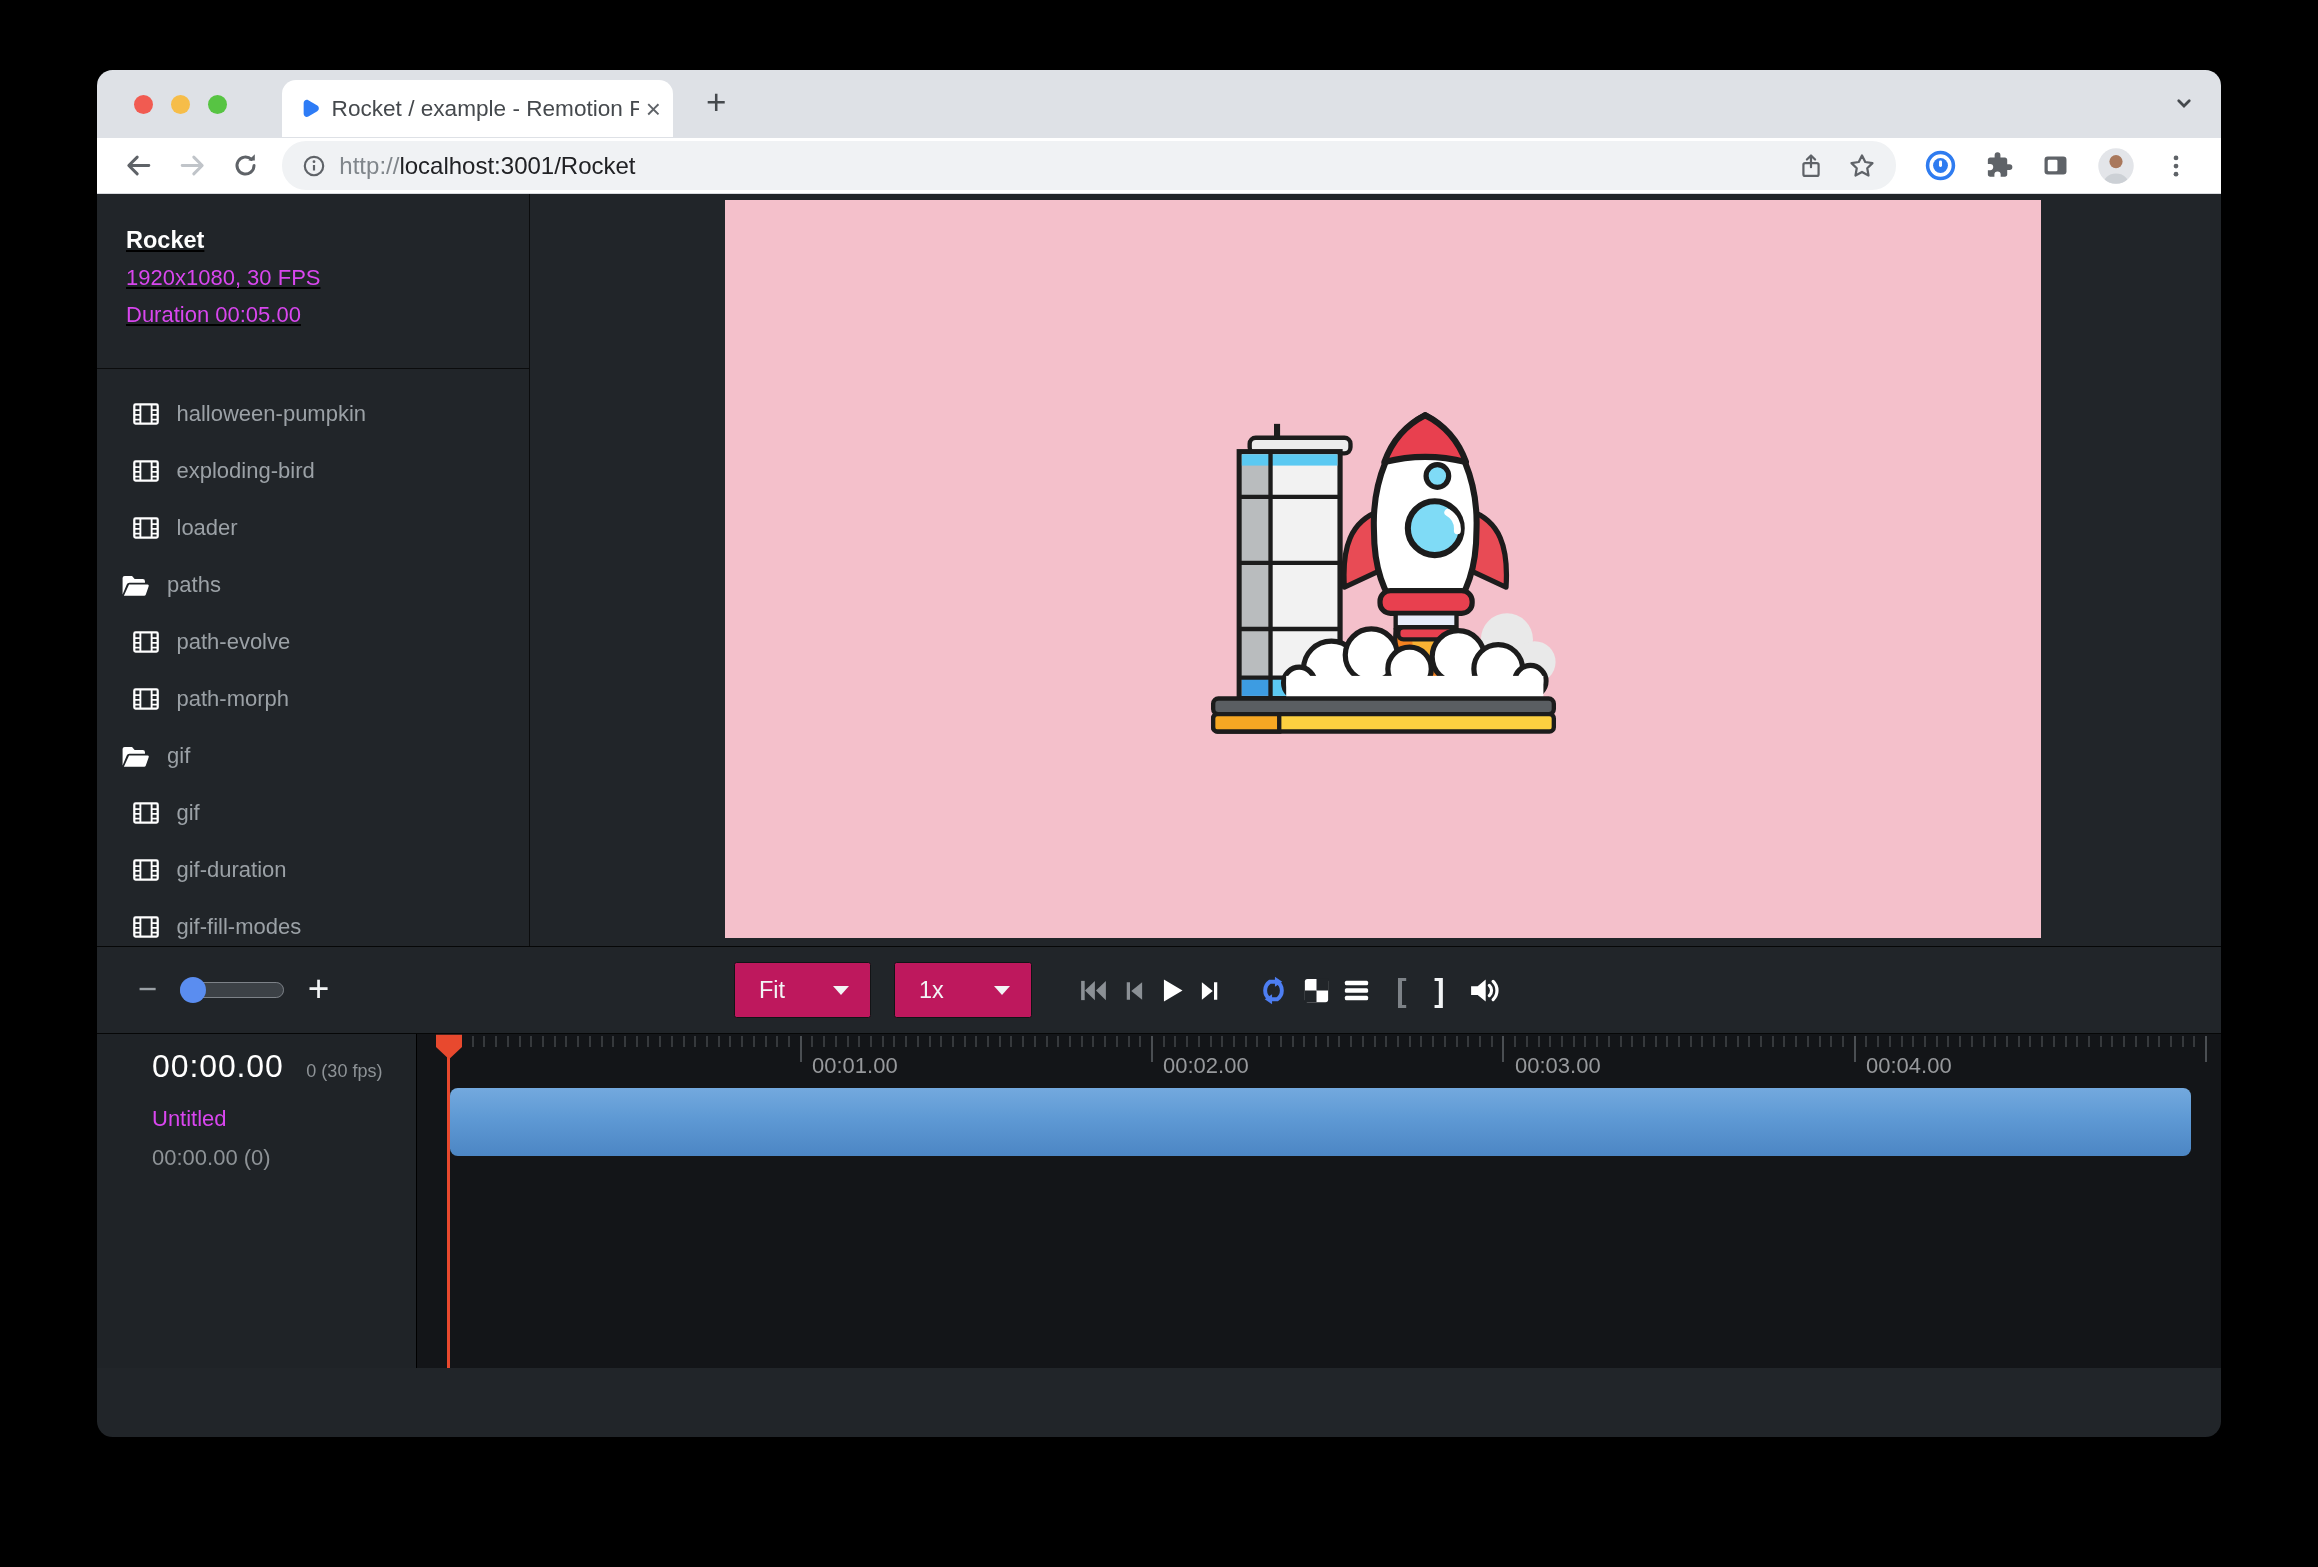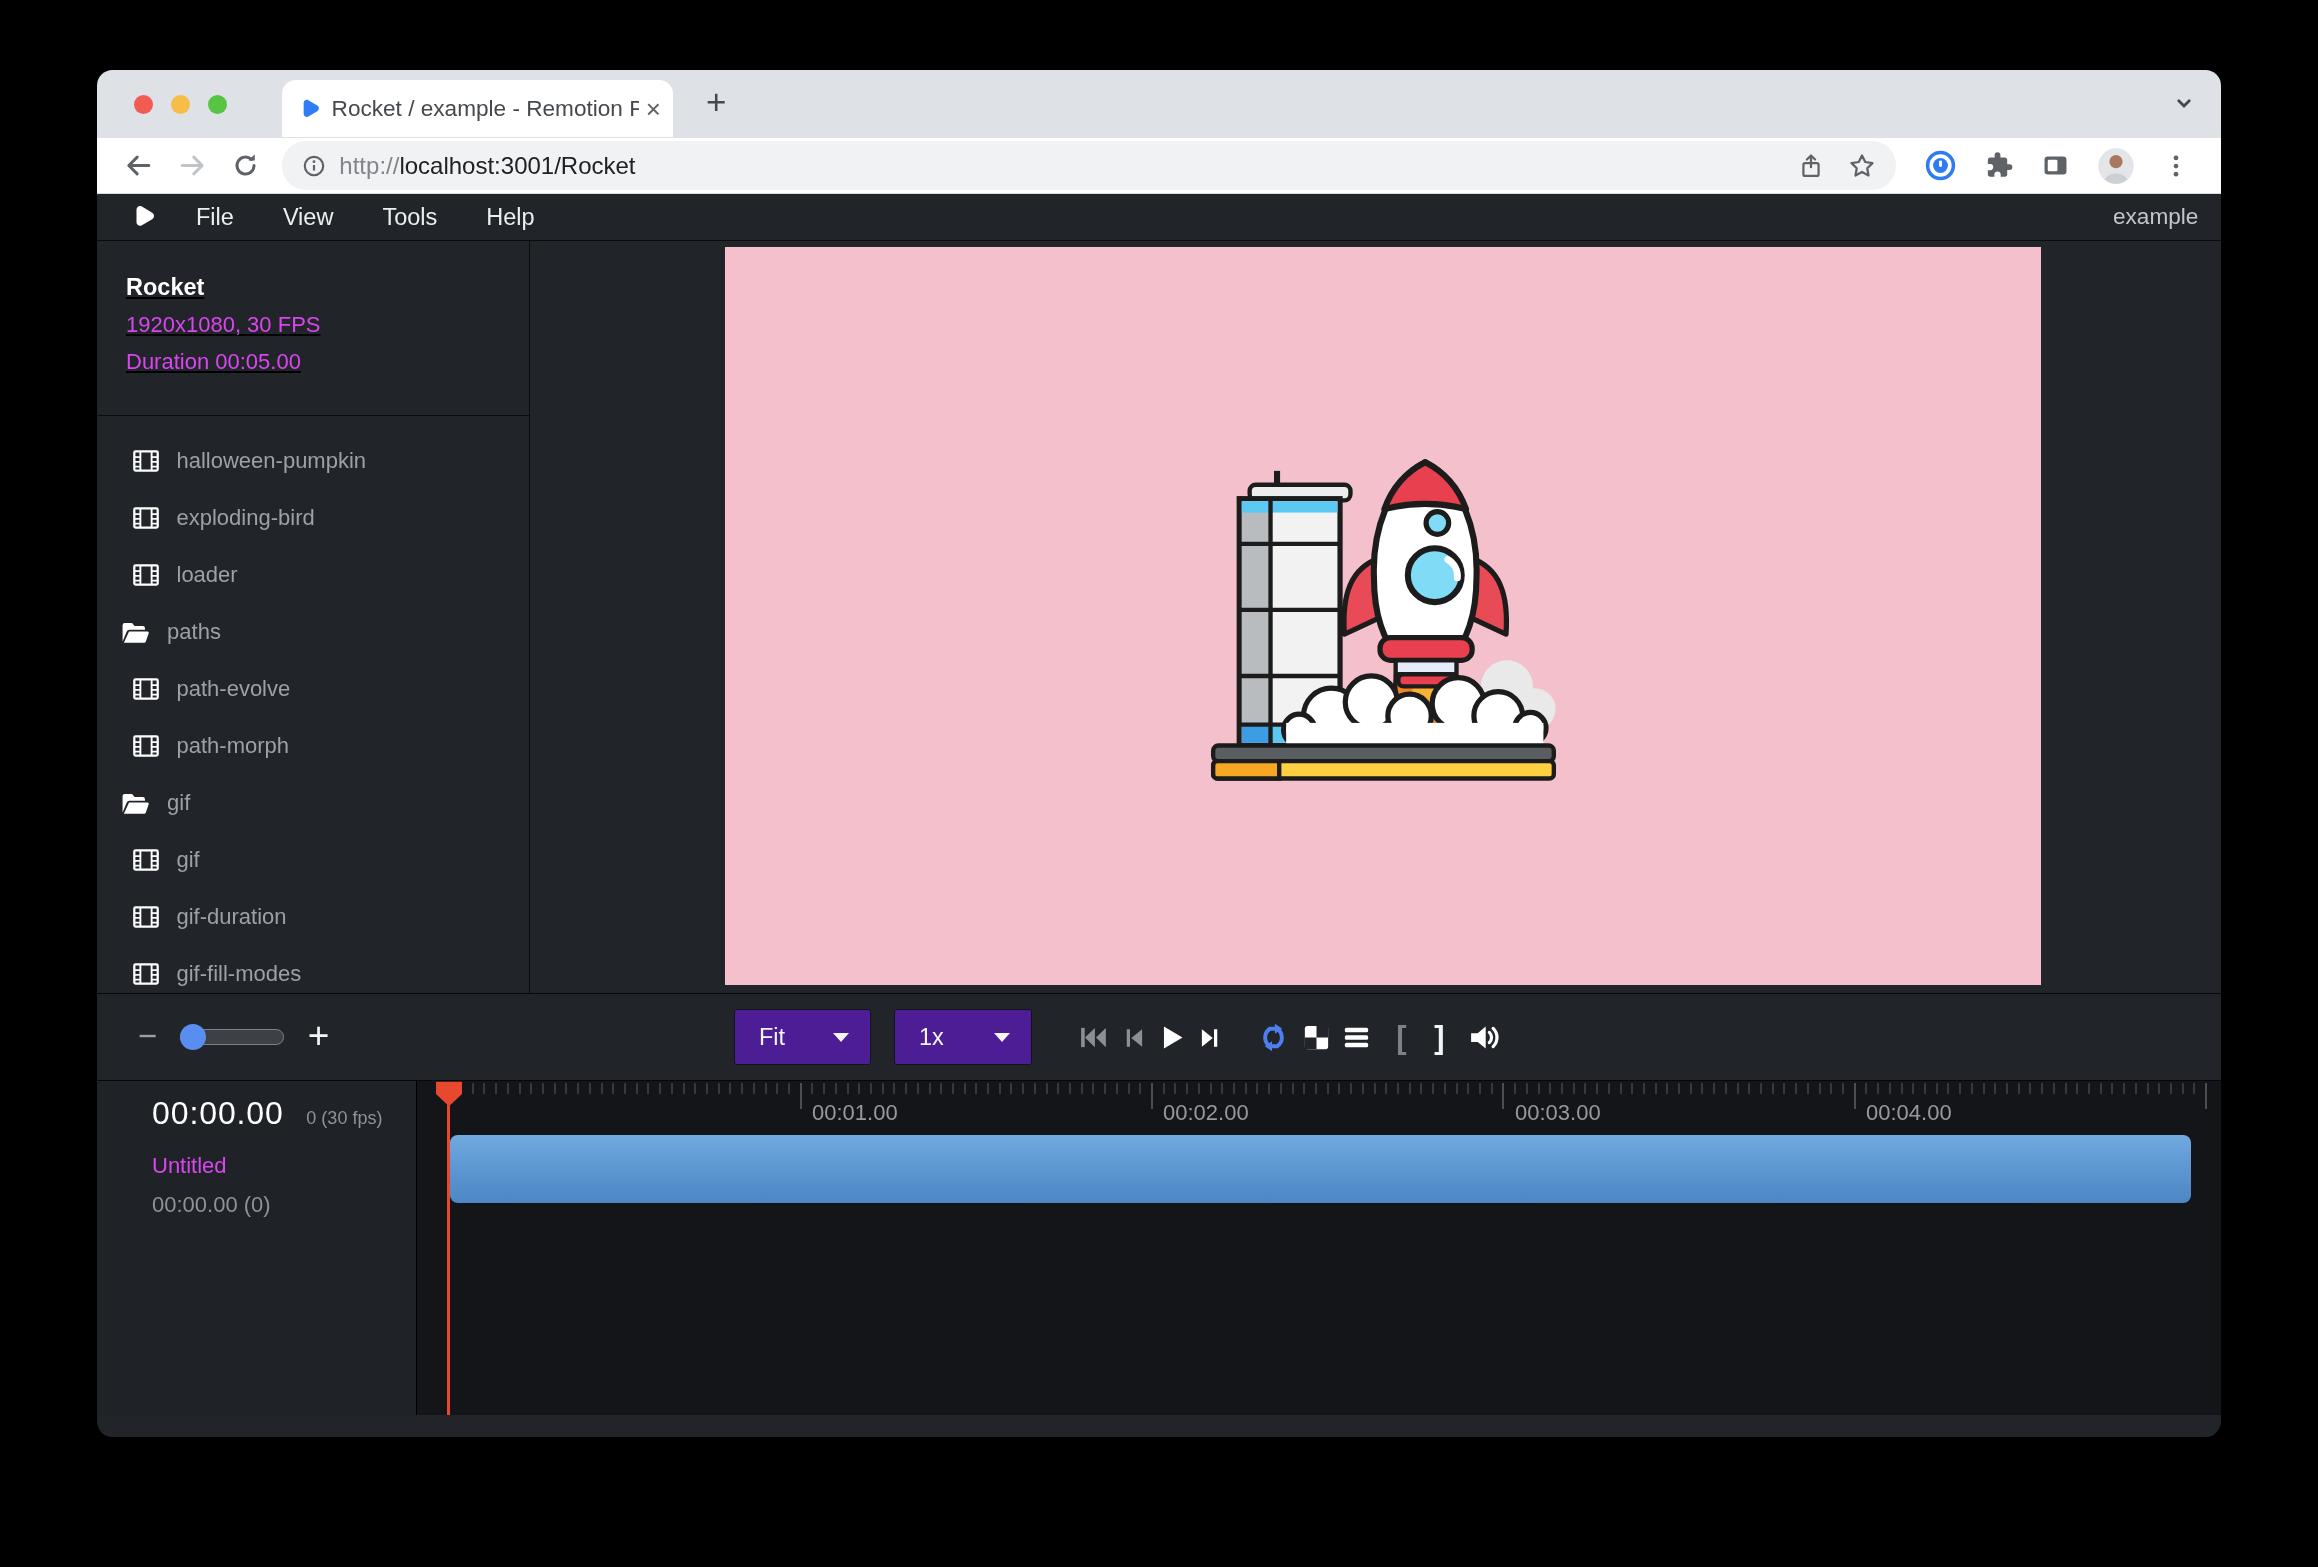--- a/index.html
+++ b/index.html
@@ -45,21 +45,21 @@
   .comp-icon { display:flex; }
 
   .preview { flex:1; position:relative; background:#212529; }
   .canvas { position:absolute; left:195px; top:6px; width:1316px; height:738px; background:var(--canvas-pink,#f4c0cb); display:flex; align-items:center; justify-content:center; }
 
   .toolbar { position:relative; height:88px; background:#212529; border-top:1.7px solid #060707; border-bottom:1.7px solid #060707; }
   .zoom-minus { position:absolute; left:35px; top:24px; width:31px; text-align:center; font-size:33px; color:#9aa0a5; line-height:35px; }
   .zoom-track { position:absolute; left:83px; top:35px; width:104px; height:15.7px; border-radius:7.8px; background:#3c4146; border:1.7px solid #7d8288; }
   .zoom-thumb { position:absolute; left:83px; top:30px; width:26px; height:26px; border-radius:50%; background:var(--slider-thumb-blue,#5a8df0); }
   .zoom-plus { position:absolute; left:206px; top:22.6px; width:31px; text-align:center; font-size:37px; color:#f2f4f5; line-height:38px; }
-  .select-box { position:absolute; top:15px; height:56px; background:#4c1d95; border:1.7px solid #121416; border-radius:2.6px; display:flex; align-items:center; justify-content:space-between; padding:0 21px 0 24px; }
+  .select-box { position:absolute; top:15px; height:56px; background:#be185d; border:1.7px solid #121416; border-radius:2.6px; display:flex; align-items:center; justify-content:space-between; padding:0 21px 0 24px; }
   .select-box .lbl { font-size:23.5px; color:#f2f4f5; }
   .caret { width:0; height:0; border-left:8.7px solid transparent; border-right:8.7px solid transparent; border-top:9.6px solid #f2f4f5; margin-left:26px; }
   .fit-select { left:637px; width:137px; }
   .speed-select { left:797px; width:138px; }
   .tbtn { position:absolute; top:26px; width:35px; height:35px; display:flex; align-items:center; justify-content:center; }
   .bracket { font-size:31px; font-weight:bold; line-height:35px; }
 
   .timeline { height:334px; display:flex; background:#131518; }
   .tl-left { width:320px; background:#1f2327; border-right:1.7px solid #000; padding:14px 0 0 55px; }
   .tc-row { display:flex; align-items:baseline; }
@@ -156,32 +156,20 @@
           </g>
         </svg>
       <svg width="30" height="30" viewBox="0 0 24 24">
           <circle cx="12" cy="5.5" r="1.9" fill="#5f6368"></circle>
           <circle cx="12" cy="12" r="1.9" fill="#5f6368"></circle>
           <circle cx="12" cy="18.5" r="1.9" fill="#5f6368"></circle>
         </svg>
     </div>
   </div>
 
-  <div class="menubar">
-    <svg width="26" height="26" viewBox="0 0 24 24">
-        <path d="M6 5.2 C6 2.6 8.8 1 11 2.3 L20.5 8 c2.2 1.3 2.2 4.7 0 6 L11 19.7 C8.8 21 6 19.4 6 16.8 Z" fill="#fff"></path>
-      </svg>
-    <div class="menu-items">
-        <div class="menu-item">File</div>
-        <div class="menu-item">View</div>
-        <div class="menu-item">Tools</div>
-        <div class="menu-item">Help</div>
-      </div>
-    <span class="menubar-right">example</span>
-  </div>
 
   <div class="content">
     <div class="sidebar">
       <div class="sb-header">
         <div class="sb-title">Rocket</div>
         <div class="sb-sub">1920x1080, 30 FPS</div>
         <div class="sb-sub">Duration 00:05.00</div>
       </div>
       <div class="sb-divider"></div>
       <div class="comp-list">

